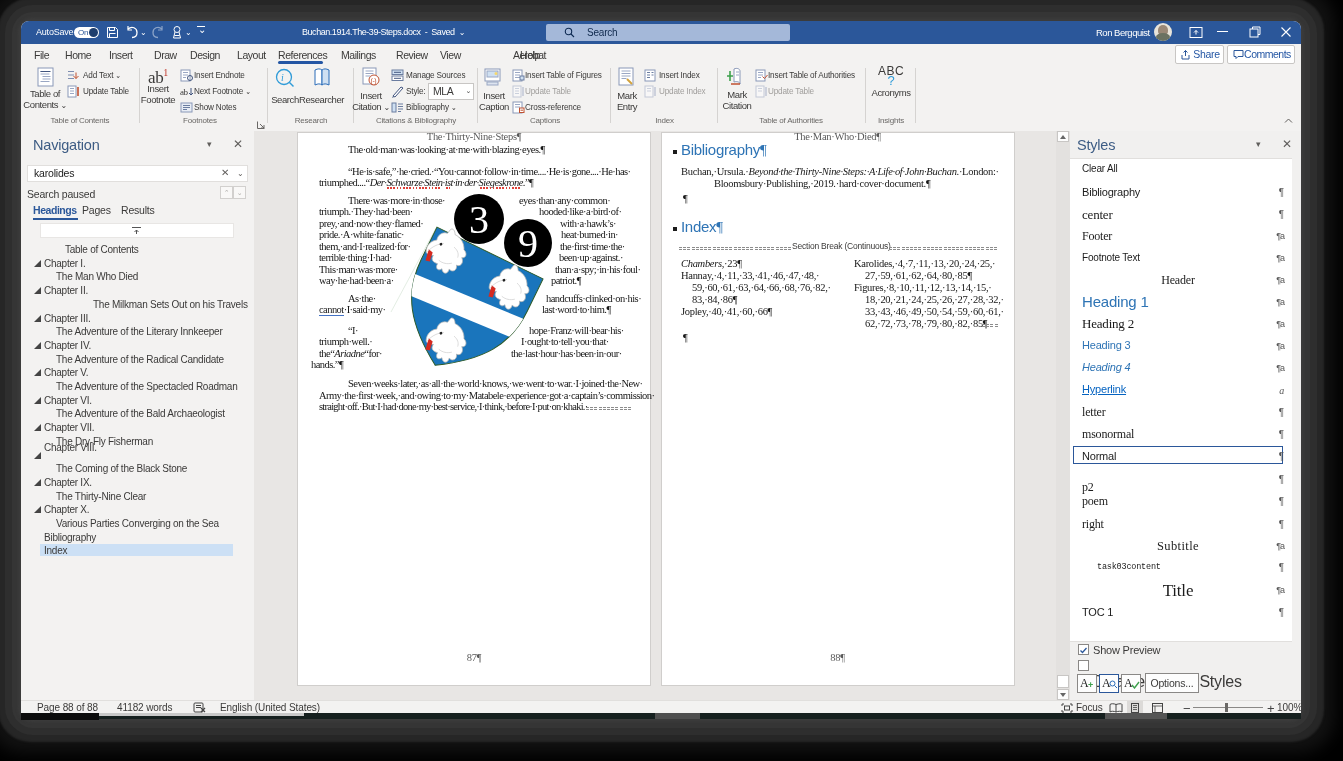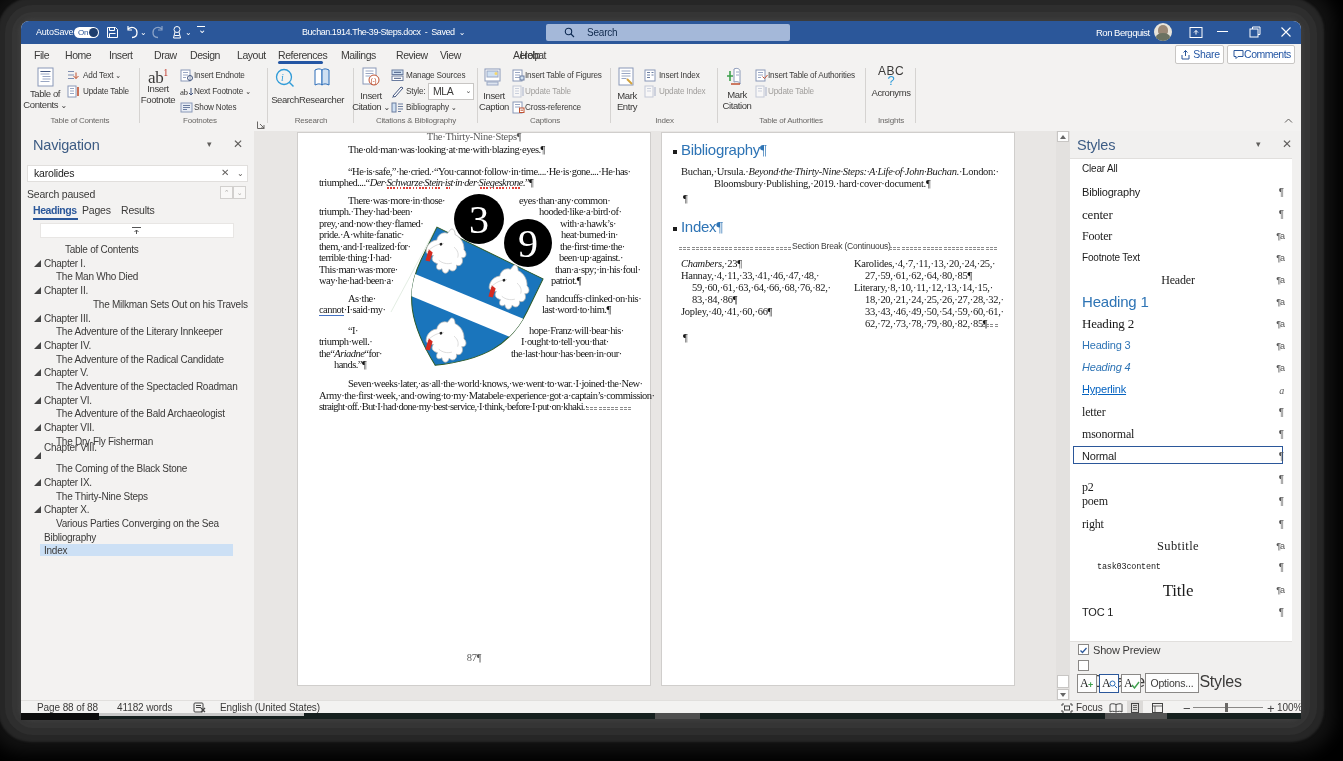--- a/index.html
+++ b/index.html
@@ -379,21 +379,21 @@
     <div class="navitem" style="left:35px;top:305px;">The Dry-Fly Fisherman</div>
     <svg class="abs" style="left:13px;top:321px;" width="7" height="7">
           <path d="M7 0v7H0z" fill="#444"></path>
         </svg>
     <div class="navitem" style="left:23px;top:311px;">Chapter VIII.</div>
     <div class="navitem" style="left:35px;top:332px;">The Coming of the Black Stone</div>
     <svg class="abs" style="left:13px;top:348px;" width="7" height="7">
           <path d="M7 0v7H0z" fill="#444"></path>
         </svg>
     <div class="navitem" style="left:23px;top:346px;">Chapter IX.</div>
-    <div class="navitem" style="left:35px;top:360px;">The Thirty-Nine Steps</div>
+    <div class="navitem" style="left:35px;top:360px;">The Thirty-Nine Clear</div>
     <svg class="abs" style="left:13px;top:375px;" width="7" height="7">
           <path d="M7 0v7H0z" fill="#444"></path>
         </svg>
     <div class="navitem" style="left:23px;top:373px;">Chapter X.</div>
     <div class="navitem" style="left:35px;top:387px;">Various Parties Converging on the Sea</div>
     <div class="navitem" style="left:23px;top:401px;">Bibliography</div>
     <div class="abs" style="left:19px;top:413px;width:193px;height:12px;background:#cce0f5;"></div>
     <div class="navitem" style="left:23px;top:414px;">Index</div>
   </div>
   <div id="docarea">
@@ -421,21 +421,21 @@
       <div class="dline n87" style="left:50px;top:162px;">As·the·</div>
           <div class="dline n87" style="left:248px;top:162px;">handcuffs·clinked·on·his·</div>
       <div class="dline n87" style="left:21px;top:173px;"><span style="border-bottom:1px solid #4472c4;color:#1c1c1c;">cannot</span>·I·said·my·</div>
           <div class="dline n87" style="left:244px;top:173px;">last·word·to·him.¶</div>
       <div class="dline n87" style="left:50px;top:194px;">“I·</div>
           <div class="dline n87" style="left:231px;top:194px;">hope·Franz·will·bear·his·</div>
       <div class="dline n87" style="left:21px;top:205px;">triumph·well.·</div>
           <div class="dline n87" style="left:223px;top:205px;">I·ought·to·tell·you·that·</div>
       <div class="dline n87" style="left:21px;top:217px;">the“<i>Ariadne</i>“for·</div>
           <div class="dline n87" style="left:213px;top:217px;">the·last·hour·has·been·in·our·</div>
-      <div class="dline n87" style="left:36px;top:228px;font-family:Liberation Serif, serif;">hands.”¶</div>
+      <div class="dline n87" style="left:13px;top:228px;font-family:Liberation Serif, serif;">hands.”¶</div>
       <div class="dline n87" style="left:50px;top:247px;">Seven·weeks·later,·as·all·the·world·knows,·we·went·to·war.·I·joined·the·New·</div>
       <div class="dline n87" style="left:21px;top:259px;">Army·the·first·week,·and·owing·to·my·Matabele·experience·got·a·captain’s·commission·</div>
       <div class="dline n87" style="left:21px;top:270px;letter-spacing:-0.75px;">straight·off.·But·I·had·done·my·best·service,·I·think,·before·I·put·on·khaki.·</div>
       <div class="sbreak" style="left:288px;top:274px;width:46px;"></div>
       <div class="dline" style="left:0;width:352px;text-align:center;top:521px;color:#595959;">87¶</div>
       <svg class="abs" style="left:91px;top:57px;" width="175" height="190" viewBox="0 0 175 190">
         <line x1="2" y1="122" x2="47" y2="38" stroke="#dce8dc" stroke-width="0.8"></line>
         <g transform="translate(101,63) rotate(26)">
           <path id="sh" d="M-59 0 H59 V36 C59 74 41 99 0 125 C-41 99 -59 74 -59 36 Z" fill="#1a75bc" stroke="#2d5a27" stroke-width="1"></path>
           <clipPath id="shc">
@@ -463,43 +463,45 @@
           <path d="M-19 -5 C-13 -9 -7 -10 -1 -9 M-10 6 C-7 10 -3 12 2 12 M8 -3 C11 1 11 5 9 8" stroke="#c9c9c9" stroke-width="0.6" fill="none"></path>
           <circle cx="-4" cy="-9" r="1.4" fill="#222"></circle>
         </g>
         <circle cx="90" cy="29" r="25" fill="#000"></circle>
         <circle cx="139" cy="53" r="24" fill="#000"></circle>
         <text x="90" y="43" font-size="40" fill="#fff" text-anchor="middle" font-family="Liberation Serif">3</text>
         <text x="139" y="67" font-size="40" fill="#fff" text-anchor="middle" font-family="Liberation Serif">9</text>
       </svg>
     </div>
     <div class="page" id="page88" style="left:407px;">
+      <div class="dline" style="left:0;width:351px;text-align:center;top:0px;color:#595959;">The·Man·Who·Died¶</div>
       <div class="abs" style="left:11px;top:17px;width:4px;height:4px;background:#1c1c1c;"></div>
       <div class="abs" style="left:19px;top:8px;font-size:15px;letter-spacing:-0.3px;color:#2e74b5;font-family:'Liberation Sans',sans-serif;">Bibliography<span style="font-family:'Liberation Serif',serif;">¶</span></div>
       <div class="dline" style="left:19px;top:35px;">Buchan,·Ursula.·<i>Beyond·the·Thirty-Nine·Steps:·A·Life·of·John·Buchan</i>.·London:·</div>
       <div class="dline" style="left:52px;top:47px;">Bloomsbury·Publishing,·2019.·hard·cover·document.¶</div>
       <div class="dline" style="left:21px;top:62px;">¶</div>
       <div class="abs" style="left:11px;top:94px;width:4px;height:4px;background:#1c1c1c;"></div>
       <div class="abs" style="left:19px;top:85px;font-size:15px;letter-spacing:-0.3px;color:#2e74b5;font-family:'Liberation Sans',sans-serif;">Index<span style="font-family:'Liberation Serif',serif;">¶</span></div>
       <div class="sbreak" style="left:17px;top:114px;width:112px;"></div>
       <div class="abs" style="left:130px;top:108px;font-size:8.5px;letter-spacing:-0.2px;color:#3b3a39;">Section Break (Continuous)</div>
       <div class="sbreak" style="left:227px;top:114px;width:109px;"></div>
       <div class="dline" style="left:19px;top:127px;"><i>Chambers</i>,·23¶</div>
       <div class="dline" style="left:19px;top:139px;">Hannay,·4,·11,·33,·41,·46,·47,·48,·</div>
       <div class="dline" style="left:30px;top:151px;">59,·60,·61,·63,·64,·66,·68,·76,·82,·</div>
       <div class="dline" style="left:30px;top:163px;">83,·84,·86¶</div>
       <div class="dline" style="left:19px;top:175px;">Jopley,·40,·41,·60,·66¶</div>
       <div class="dline" style="left:192px;top:127px;">Karolides,·4,·7,·11,·13,·20,·24,·25,·</div>
       <div class="dline" style="left:203px;top:139px;">27,·59,·61,·62,·64,·80,·85¶</div>
-      <div class="dline" style="left:192px;top:151px;">Literary,·8,·10,·11,·12,·13,·14,·15,·</div>
+      <div class="dline" style="left:192px;top:151px;">Figures,·8,·10,·11,·12,·13,·14,·15,·</div>
       <div class="dline" style="left:203px;top:163px;">18,·20,·21,·24,·25,·26,·27,·28,·32,·</div>
       <div class="dline" style="left:203px;top:175px;">33,·43,·46,·49,·50,·54,·59,·60,·61,·</div>
       <div class="dline" style="left:203px;top:187px;">62,·72,·73,·78,·79,·80,·82,·85¶</div>
       <div class="sbreak" style="left:320px;top:191px;width:16px;"></div>
       <div class="dline" style="left:21px;top:201px;">¶</div>
+      <div class="dline" style="left:0;width:351px;text-align:center;top:521px;color:#595959;">88¶</div>
     </div>
   </div>
   <div id="vscroll">
     <div class="abs" style="left:1px;top:0px;width:12px;height:11px;background:#fdfdfd;border:1px solid #c8c6c4;box-sizing:border-box;">
           <svg style="position:absolute;left:1px;top:2px;" width="8" height="6" viewBox="0 0 8 6">
             <path d="M4 1L7 5H1z" fill="#666"></path>
           </svg>
         </div>
     <div class="abs" style="left:1px;top:544px;width:12px;height:13px;background:#fff;border:1px solid #c8c6c4;box-sizing:border-box;"></div>
     <div class="abs" style="left:1px;top:558px;width:12px;height:11px;background:#fdfdfd;border:1px solid #c8c6c4;box-sizing:border-box;">

